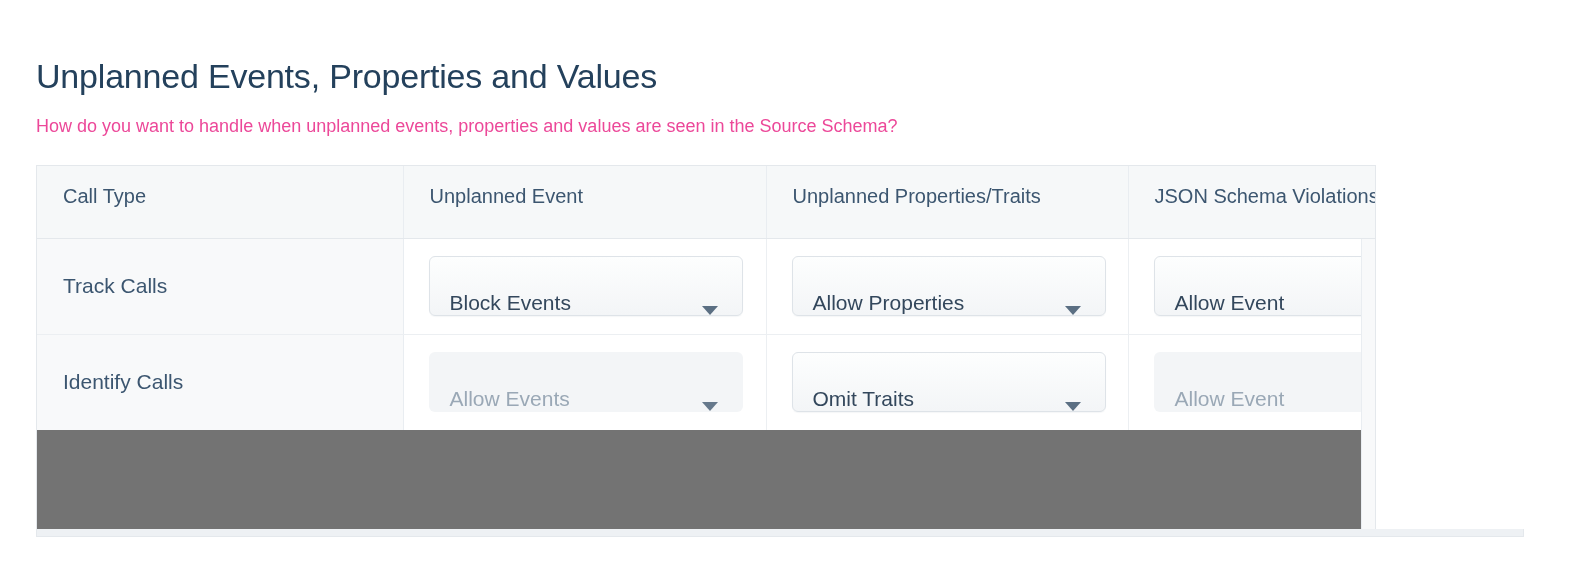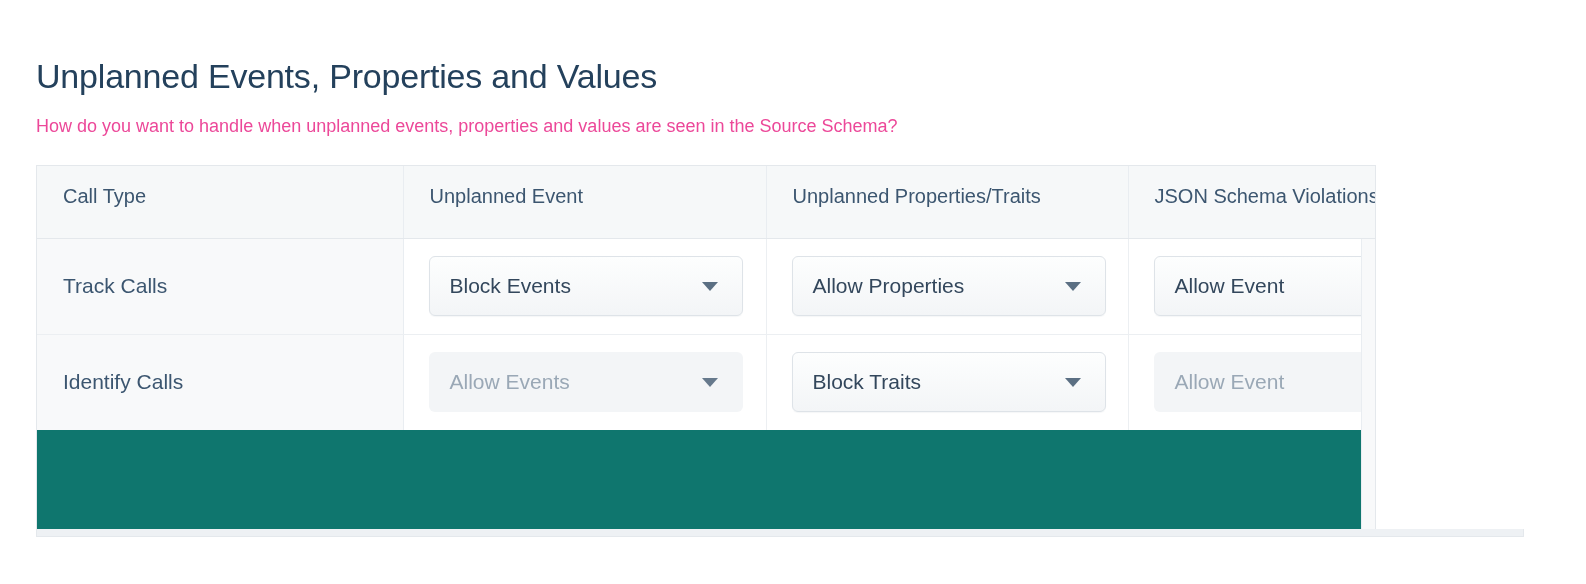--- a/index.html
+++ b/index.html
@@ -69,21 +69,21 @@
   }
 
   
   .table-wrap {
     position: relative;
     margin-top: 26px;
     width: 1340px;
     border: 1px solid #e4e8ec;
     border-bottom: none;
     box-sizing: border-box;
-    background: #0f766e;
+    background: #737373;
     overflow: hidden;
     height: 364px;
   }
   table.schema-table {
     border-collapse: collapse;
     table-layout: fixed;
     width: 1473px;
   }
   table.schema-table col.c-calltype  { width: 366px; }
   table.schema-table col.c-events    { width: 363px; }
@@ -138,21 +138,21 @@
   }
 
   
   .select-box {
     position: relative;
     width: 314px;
     height: 60px;
     border-radius: 6px;
     box-sizing: border-box;
     display: flex;
-    align-items: center;
+    align-items: flex-end;
     cursor: pointer;
     user-select: none;
   }
   .select-box.enabled {
     background: linear-gradient(180deg, #fdfefe 0%, #f3f5f7 100%);
     border: 1px solid #dee3e8;
     box-shadow: 0 1px 1px rgba(24,44,64,0.04);
   }
   .select-box.disabled {
     background: #f3f5f7;
@@ -261,21 +261,21 @@
         <tr>
           <td class="calltype-cell">Identify Calls</td>
           <td class="select-cell">
             <div class="select-box disabled">
               <span class="select-label">Allow Events</span>
               <span class="caret"></span>
             </div>
           </td>
           <td class="select-cell">
             <div class="select-box enabled">
-              <span class="select-label">Block Traits</span>
+              <span class="select-label">Omit Traits</span>
               <span class="caret"></span>
             </div>
           </td>
           <td class="select-cell">
             <div class="select-box disabled">
               <span class="select-label">Allow Event</span>
               <span class="caret"></span>
             </div>
           </td>
           <td class="spacer-col"></td>

